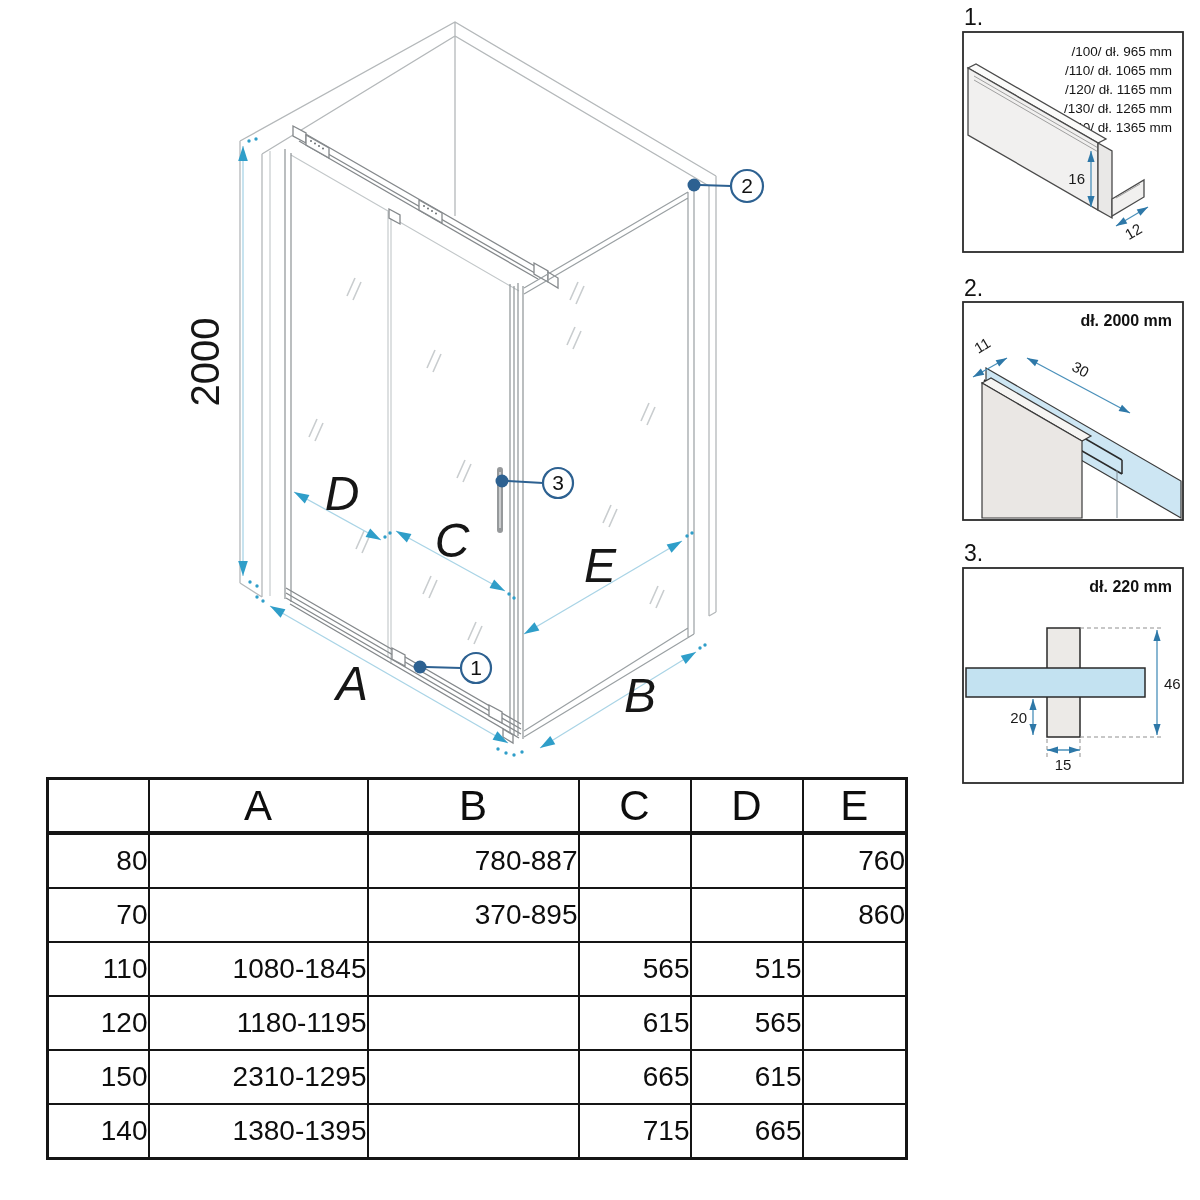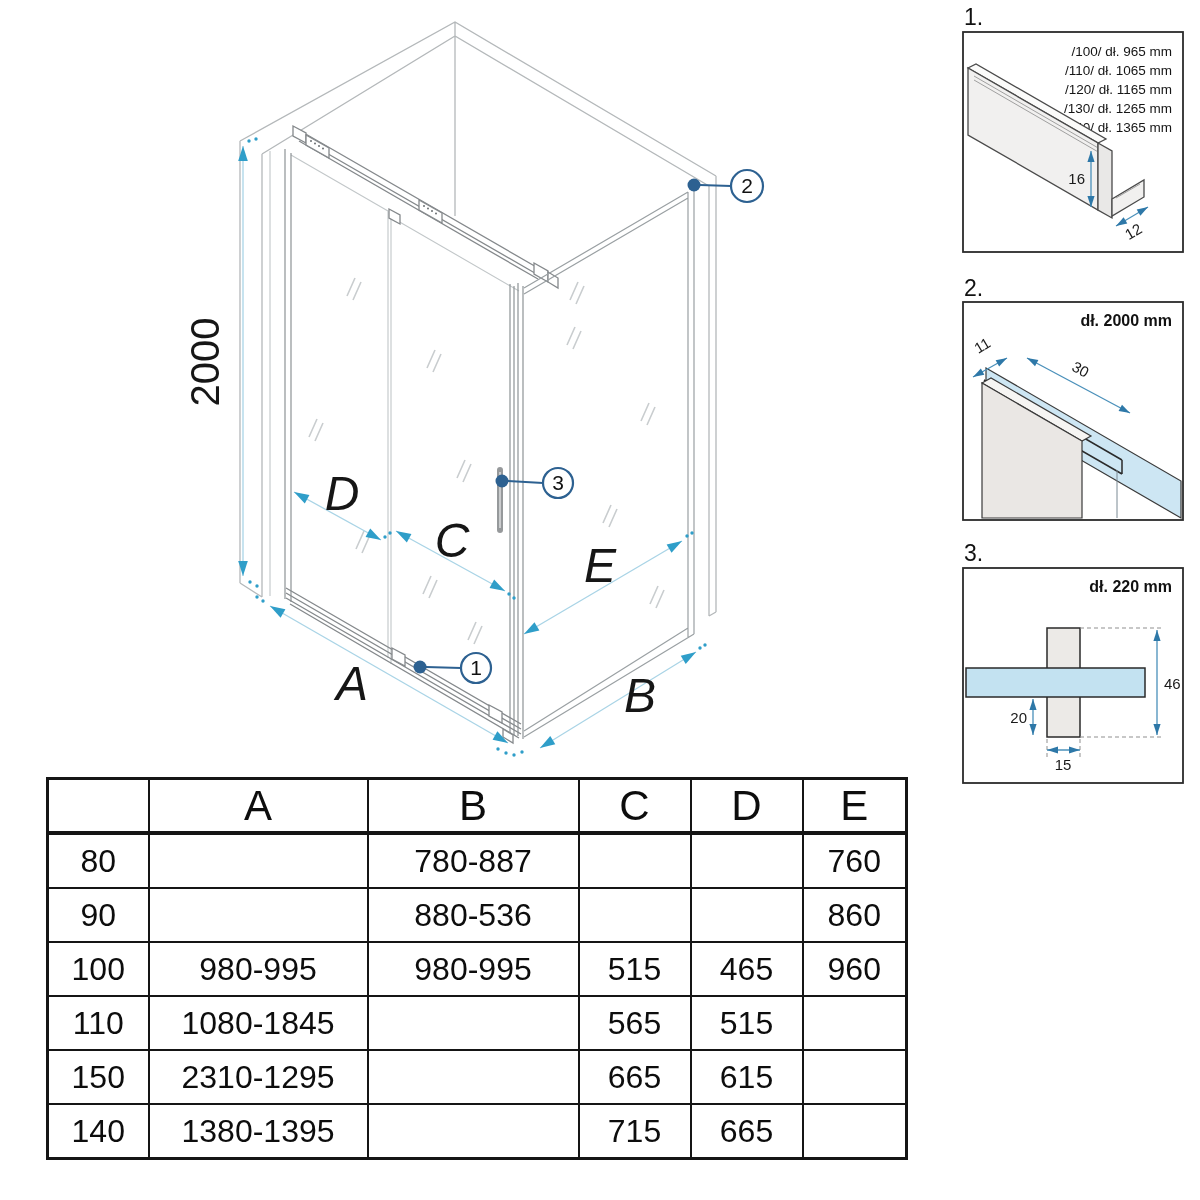--- a/index.html
+++ b/index.html
@@ -12,21 +12,21 @@
   .callout-num{font-size:21px;fill:#111;}
   .panel-index{font-size:23px;fill:#111;}
   .panel-head{font-size:16px;font-weight:600;fill:#111;}
   .panel-list{font-size:13.5px;font-weight:500;fill:#151515;}
   .panel-dim{font-size:15px;fill:#1a1a1a;}
   table.spec{border-collapse:collapse;table-layout:fixed;
              border:3px solid #151515;background:#fff;}
   table.spec th,table.spec td{border:2px solid #151515;text-align:center;
              vertical-align:middle;padding:0;font-weight:400;color:#0d0d0d;}
   table.spec thead th{height:51px;font-size:42px;border-bottom-width:4px;}
-  table.spec tbody td{height:52px;font-size:32px;}
+  table.spec tbody td{height:52px;font-size:28px;text-align:right;}
 </style>
 </head>
 <body>
 
 <svg class="abs" style="left:0;top:0" width="960" height="780" viewBox="0 0 960 780">
   <defs>
     <path id="ah" d="M0,0 L-15,4.8 L-15,-4.8 Z"></path>
   </defs>
 
   <g stroke="#b4b8ba" stroke-width="1.3" fill="none">
@@ -266,44 +266,44 @@
   <tbody>
     <tr>
       <td>80</td>
       <td></td>
       <td>780-887</td>
       <td></td>
       <td></td>
       <td>760</td>
     </tr>
     <tr>
-      <td>90</td>
-      <td></td>
-      <td>880-536</td>
+      <td>70</td>
+      <td></td>
+      <td>370-895</td>
       <td></td>
       <td></td>
       <td>860</td>
-    </tr>
-    <tr>
-      <td>100</td>
-      <td>980-995</td>
-      <td>980-995</td>
-      <td>515</td>
-      <td>465</td>
-      <td>960</td>
     </tr>
     <tr>
       <td>110</td>
       <td>1080-1845</td>
       <td></td>
       <td>565</td>
       <td>515</td>
       <td></td>
     </tr>
     <tr>
+      <td>120</td>
+      <td>1180-1195</td>
+      <td></td>
+      <td>615</td>
+      <td>565</td>
+      <td></td>
+    </tr>
+    <tr>
       <td>150</td>
       <td>2310-1295</td>
       <td></td>
       <td>665</td>
       <td>615</td>
       <td></td>
     </tr>
     <tr>
       <td>140</td>
       <td>1380-1395</td>

